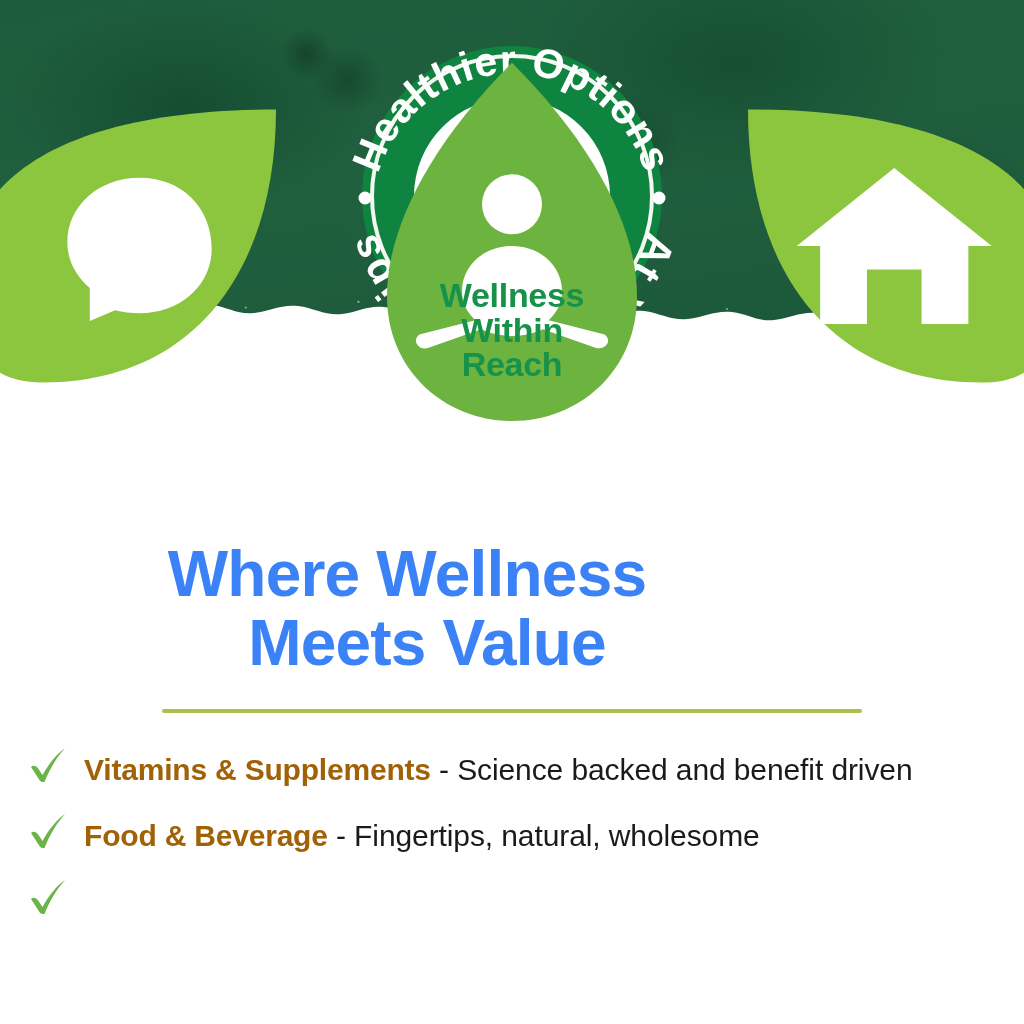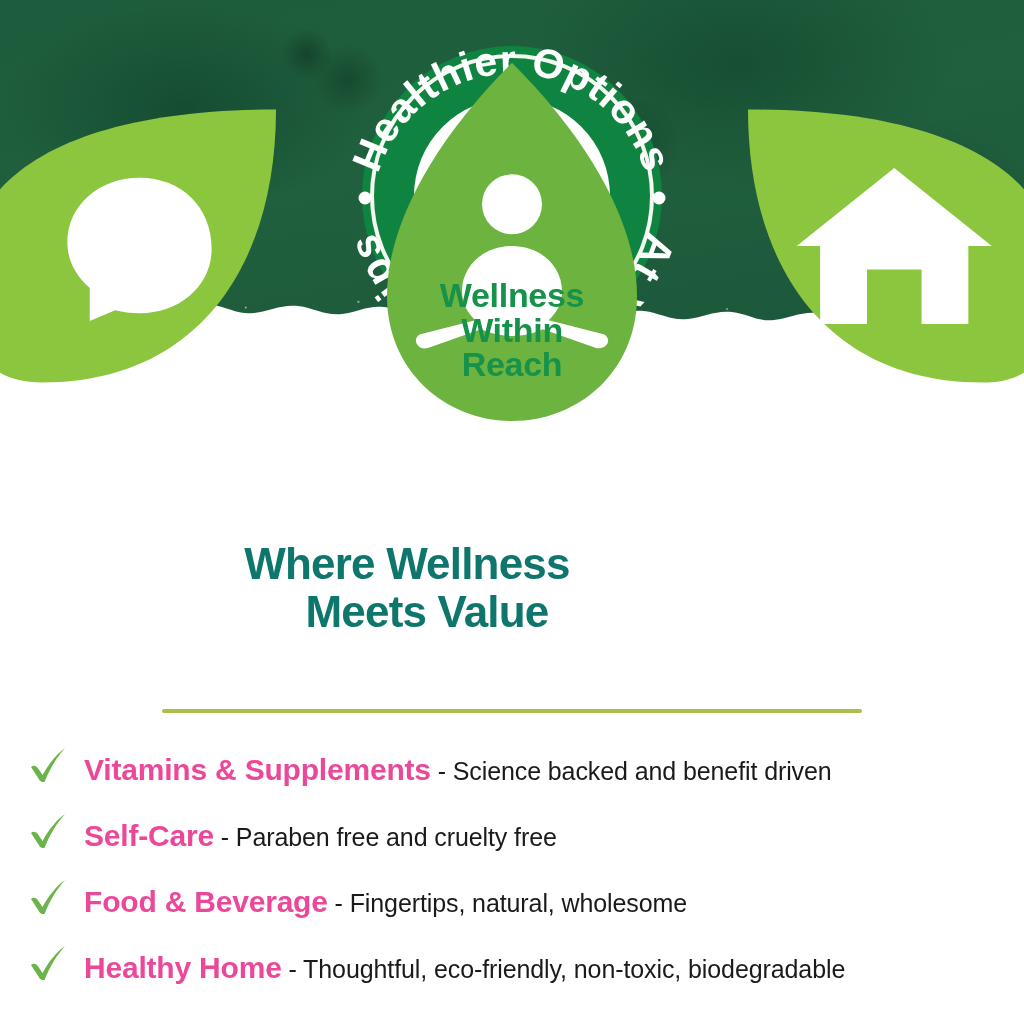--- a/index.html
+++ b/index.html
@@ -86,21 +86,21 @@
     margin-bottom:8px; height:48px;
   }
   .badge-center .wwr{
     color:#17924a; font-weight:bold; font-size:34px; line-height:1.02;
     letter-spacing:-.3px;
   }
 
   
   .headline{
     position:absolute; left:0; top:540px; width:814px; text-align:center;
-    color:#0f766e; font-weight:bold; font-size:44px; line-height:1.08;
+    color:#3b82f6; font-weight:bold; font-size:64px; line-height:1.08;
     letter-spacing:-.8px;
   }
   .headline .l2{ display:block;padding-left:40px; }
 
   .divider{
     position:absolute; left:162px; top:709px; width:700px; height:4px;
     background:#a8bf4e; border-radius:2px;
   }
 
   
@@ -109,24 +109,24 @@
   }
   .bullet{
     display:flex; align-items:baseline; gap:14px; height:66px;
   }
   .bullet .check{
     flex:0 0 auto; width:44px; height:44px; position:relative; top:8px;
   }
   .bullet .check svg{ display:block; width:44px; height:44px; }
   .bullet .txt{ white-space:nowrap; }
   .bullet .title{
-    color:#ec4899; font-weight:bold; font-size:30px; letter-spacing:-.2px;
+    color:#a16207; font-weight:bold; font-size:30px; letter-spacing:-.2px;
   }
   .bullet .desc{
-    color:#1a1a1a; font-weight:normal; font-size:25px; letter-spacing:-.1px;
+    color:#1a1a1a; font-weight:normal; font-size:30px; letter-spacing:-.1px;
   }
 </style>
 </head>
 <body>
 
 <div class="hero-band">
   <div class="mottle"></div>
 </div>
 
 <div class="torn-edge">
@@ -245,49 +245,35 @@
       <svg viewBox="0 0 44 44" aria-hidden="true">
         <path d="M5,23 C7.5,21 10,21.5 12.5,25 L16.5,31 C23,19.5 30,10.5 39,4
                  C30.5,13.5 24,24.5 18.5,38 C16,38.5 14,37.5 12.5,34.5 Z" fill="#6cb44a"></path>
       </svg>
     </span>
     <span class="txt">
       <span class="title">Vitamins &amp; Supplements</span><span class="desc"> - Science backed and benefit driven</span>
     </span>
   </div>
 
+
   <div class="bullet">
     <span class="check">
       <svg viewBox="0 0 44 44" aria-hidden="true">
         <path d="M5,23 C7.5,21 10,21.5 12.5,25 L16.5,31 C23,19.5 30,10.5 39,4
                  C30.5,13.5 24,24.5 18.5,38 C16,38.5 14,37.5 12.5,34.5 Z" fill="#6cb44a"></path>
       </svg>
     </span>
     <span class="txt">
-      <span class="title">Self-Care</span><span class="desc"> - Paraben free and cruelty free</span>
+      <span class="title">Food &amp; Beverage</span><span class="desc"> - Fingertips, natural, wholesome</span>
     </span>
   </div>
 
   <div class="bullet">
     <span class="check">
       <svg viewBox="0 0 44 44" aria-hidden="true">
         <path d="M5,23 C7.5,21 10,21.5 12.5,25 L16.5,31 C23,19.5 30,10.5 39,4
                  C30.5,13.5 24,24.5 18.5,38 C16,38.5 14,37.5 12.5,34.5 Z" fill="#6cb44a"></path>
       </svg>
     </span>
-    <span class="txt">
-      <span class="title">Food &amp; Beverage</span><span class="desc"> - Fingertips, natural, wholesome</span>
-    </span>
-  </div>
-
-  <div class="bullet">
-    <span class="check">
-      <svg viewBox="0 0 44 44" aria-hidden="true">
-        <path d="M5,23 C7.5,21 10,21.5 12.5,25 L16.5,31 C23,19.5 30,10.5 39,4
-                 C30.5,13.5 24,24.5 18.5,38 C16,38.5 14,37.5 12.5,34.5 Z" fill="#6cb44a"></path>
-      </svg>
-    </span>
-    <span class="txt">
-      <span class="title">Healthy Home</span><span class="desc"> - Thoughtful, eco-friendly, non-toxic, biodegradable</span>
-    </span>
   </div>
 
 </div>
 
 </body></html>

